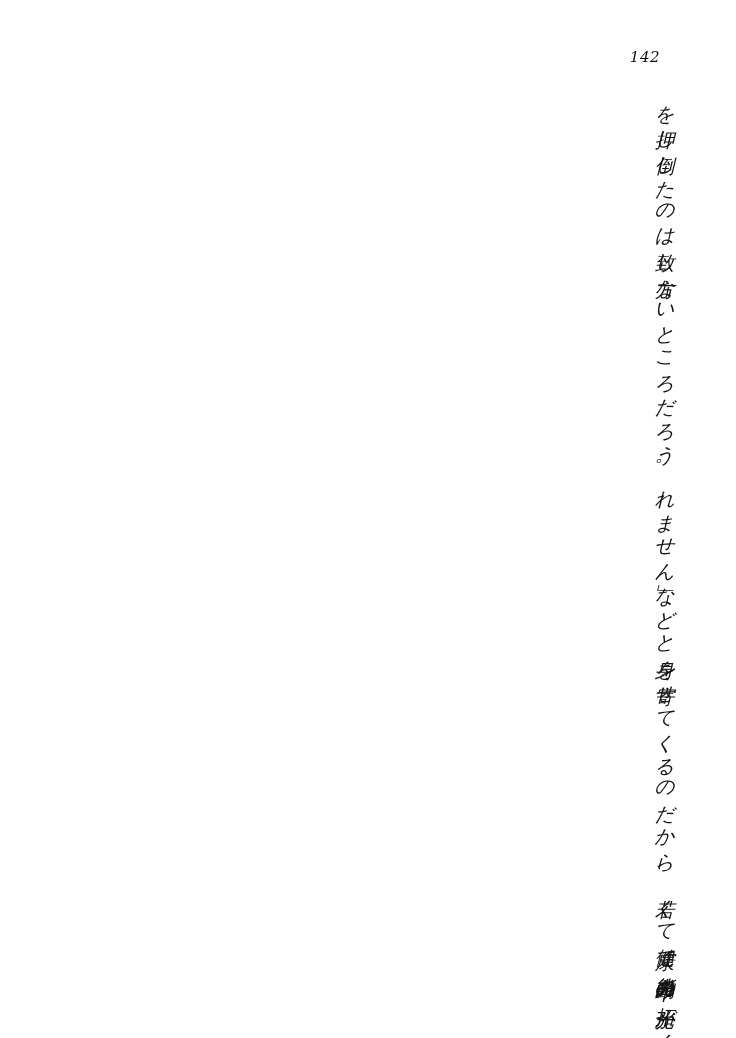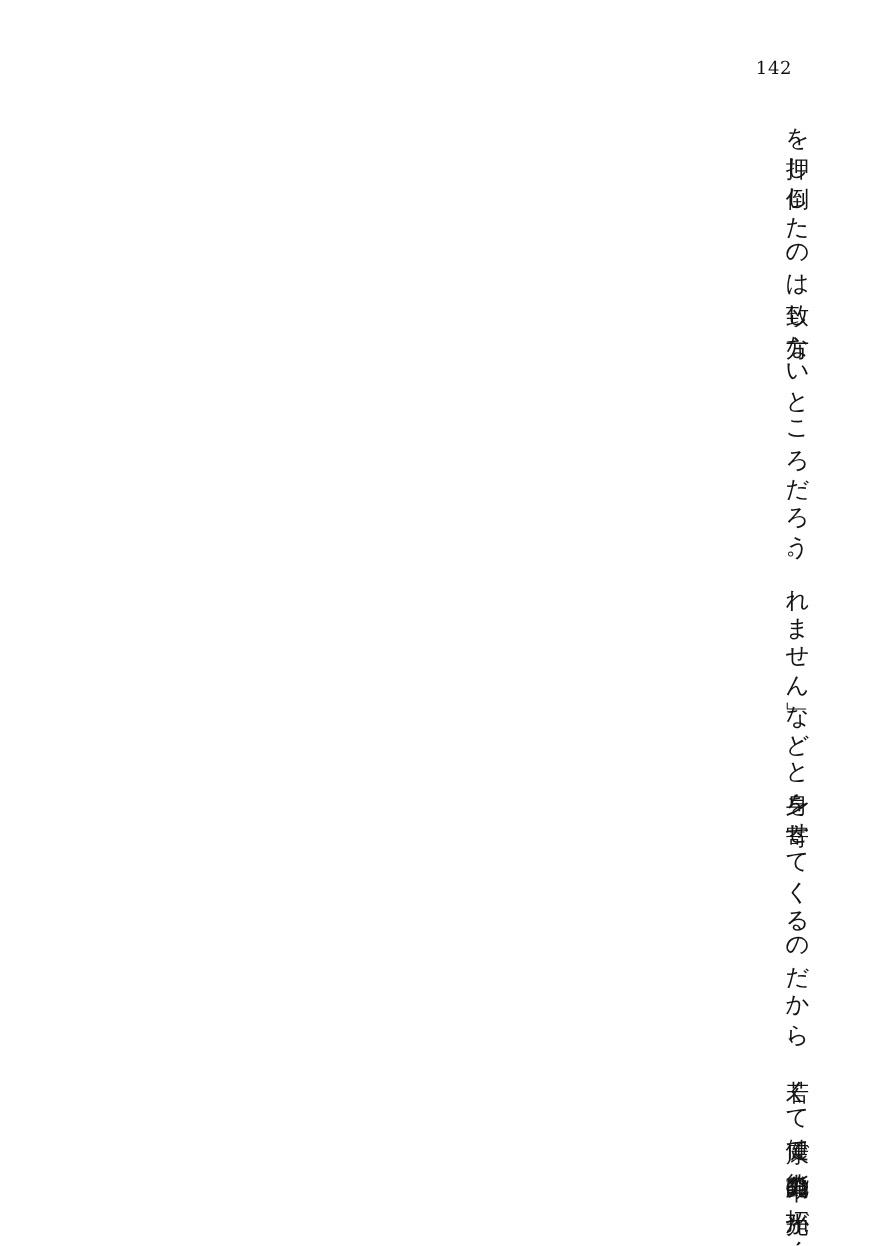--- a/index.html
+++ b/index.html
@@ -9,20 +9,21 @@
   }
   body {
     font-family: "DejaVu Serif", "Liberation Serif", serif;
   }
   #page {
     position: relative;
     width: 736px;
     height: 1038px;
     background: #ffffff;
     overflow: hidden;
+    font-style: italic;
   }
   
   .page-number {
     position: absolute;
     top: 48px;
     right: 76px;
     font-size: 15px;
     color: #111111;
     letter-spacing: 0.5px;
     font-family: "DejaVu Serif", "Liberation Serif", serif;

